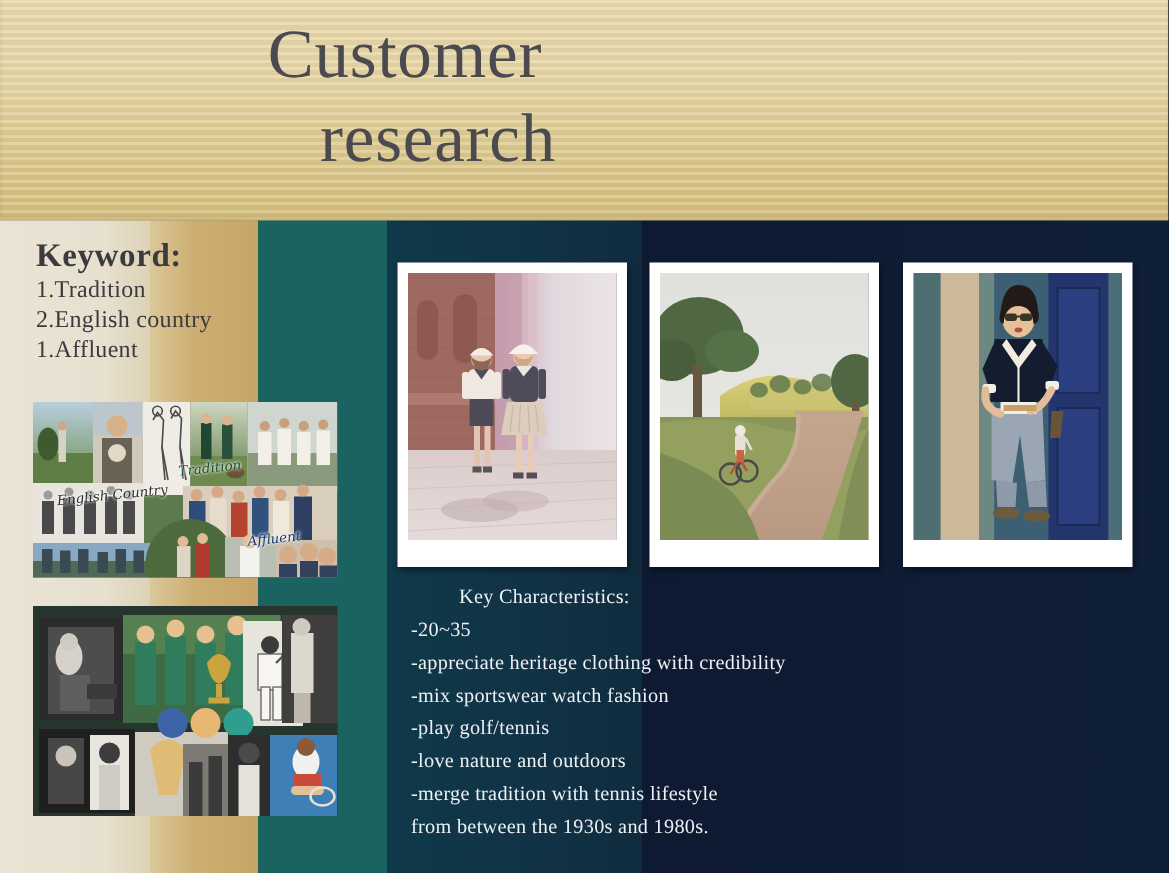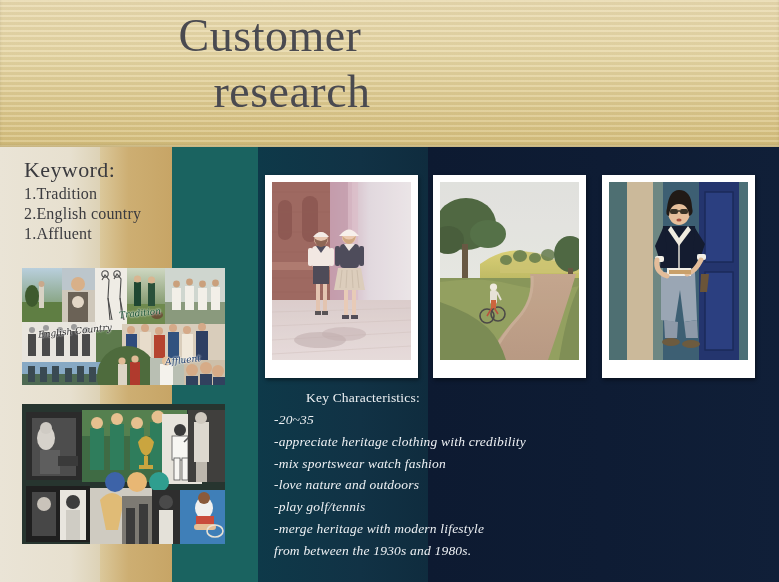--- a/index.html
+++ b/index.html
@@ -37,21 +37,21 @@
   }
   .header-title{
     position:absolute;left:30px;top:8px;width:480px;
     font-size:46px;line-height:1.22;color:#4a4a50;
     letter-spacing:0.5px;
   }
   .header-title .l2{display:block;margin-left:44px;}
 
   
   .keyword-block{position:absolute;left:24px;top:156px;width:200px;color:#3b3b3f;}
-  .kw-title{font-size:22px;line-height:1.25;letter-spacing:0.4px;}
+  .kw-title{font-size:22px;line-height:1.25;letter-spacing:0.4px;font-weight:bold;}
   .kw-item{font-size:16px;line-height:1.28;letter-spacing:0.2px;}
 
   
   .collage{position:absolute;overflow:hidden;}
   .collage1{left:22px;top:268px;width:203px;height:117px;background:#4a5b42;}
   .collage2{left:22px;top:404px;width:203px;height:140px;background:#2e3b36;}
   .hand{
     position:absolute;font-family:"DejaVu Serif",serif;font-style:italic;
     color:#2d2d2d;white-space:nowrap;transform:rotate(-6deg);
     text-shadow:0 0 2px #fff,0 0 2px #fff;
@@ -66,21 +66,21 @@
   .p2 .inner{left:7px;top:7px;width:139px;height:178px;}
   .p3{left:602px;top:175px;width:153px;height:203px;}
   .p3 .inner{left:7px;top:7px;width:139px;height:178px;}
 
   
   .chars{
     position:absolute;left:274px;top:387px;width:420px;
     color:#eef1f4;font-size:13.5px;line-height:1.62;letter-spacing:0.2px;
   }
   .chars .hd{display:block;margin-left:32px;}
-  .chars .li{display:block;font-style:italic;}
+  .chars .li{display:block;}
 </style>
 </head>
 <body>
 
 <div class="slide">
 
   <div class="bg-bands">
     <div class="band band-navy2"></div>
     <div class="band band-navy1"></div>
     <div class="band band-teal"></div>
@@ -531,19 +531,19 @@
         <path d="M92 92 l8 0 l-2 18 l-7 0z" fill="#6a5438"></path>
       </svg>
     </div>
   </div>
 
   <div class="chars">
     <span class="hd">Key Characteristics:</span>
     <span class="li">-20~35</span>
     <span class="li">-appreciate heritage clothing with credibility</span>
     <span class="li">-mix sportswear watch fashion</span>
+    <span class="li">-play golf/tennis</span>
     <span class="li">-love nature and outdoors</span>
-    <span class="li">-play golf/tennis</span>
-    <span class="li">-merge heritage with modern lifestyle</span>
+    <span class="li">-merge tradition with tennis lifestyle</span>
     <span class="li">from between the 1930s and 1980s.</span>
   </div>
 
 </div>
 
 </body></html>

